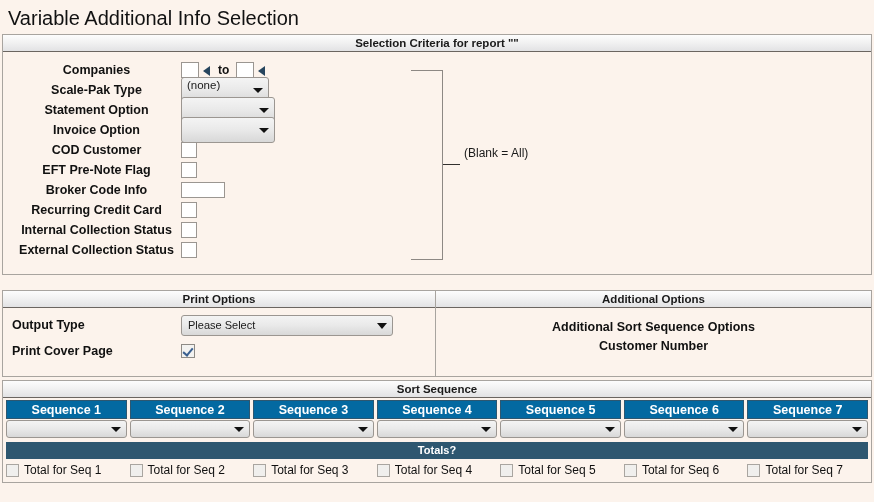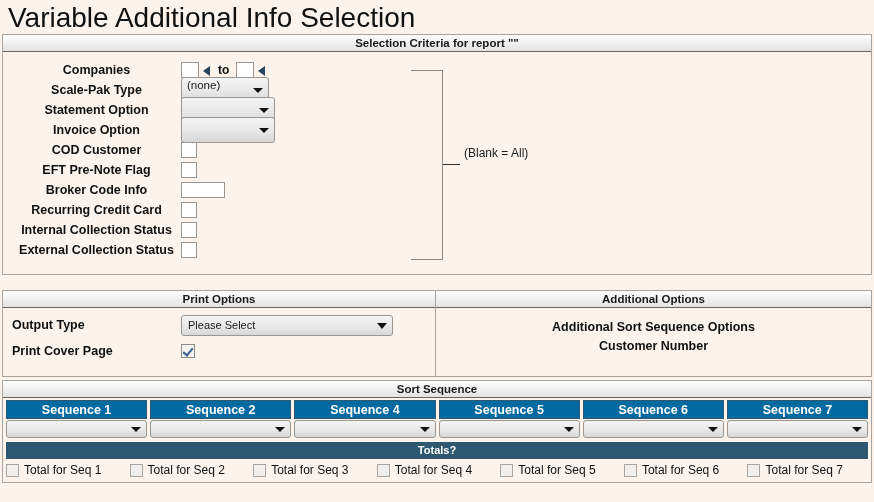--- a/index.html
+++ b/index.html
@@ -11,21 +11,21 @@
     background: #fcf3ec;
     font-family: "Liberation Sans", sans-serif;
     font-size: 12px;
     color: #000;
     overflow: hidden;
   }
   .page { width: 874px; height: 502px; position: relative; background: #fcf3ec; }
 
   
   .page-title {
-    font-size: 28px;
+    font-size: 20px;
     font-weight: 400;
     color: #111;
     padding: 4px 0 2px 8px;
     height: 28px;
     line-height: 28px;
     letter-spacing: 0px;
   }
 
   
   .panel {
@@ -410,20 +410,27 @@
           </div>
         </div>
         <div class="seq-col">
           <div class="seq-head">Sequence 2</div>
           <div class="sel seq-sel">
             <span></span>
             <span class="arrow"></span>
           </div>
         </div>
         <div class="seq-col">
+          <div class="seq-head">Sequence 3</div>
+          <div class="sel seq-sel">
+            <span></span>
+            <span class="arrow"></span>
+          </div>
+        </div>
+        <div class="seq-col">
           <div class="seq-head">Sequence 4</div>
           <div class="sel seq-sel">
             <span></span>
             <span class="arrow"></span>
           </div>
         </div>
         <div class="seq-col">
           <div class="seq-head">Sequence 5</div>
           <div class="sel seq-sel">
             <span></span>

